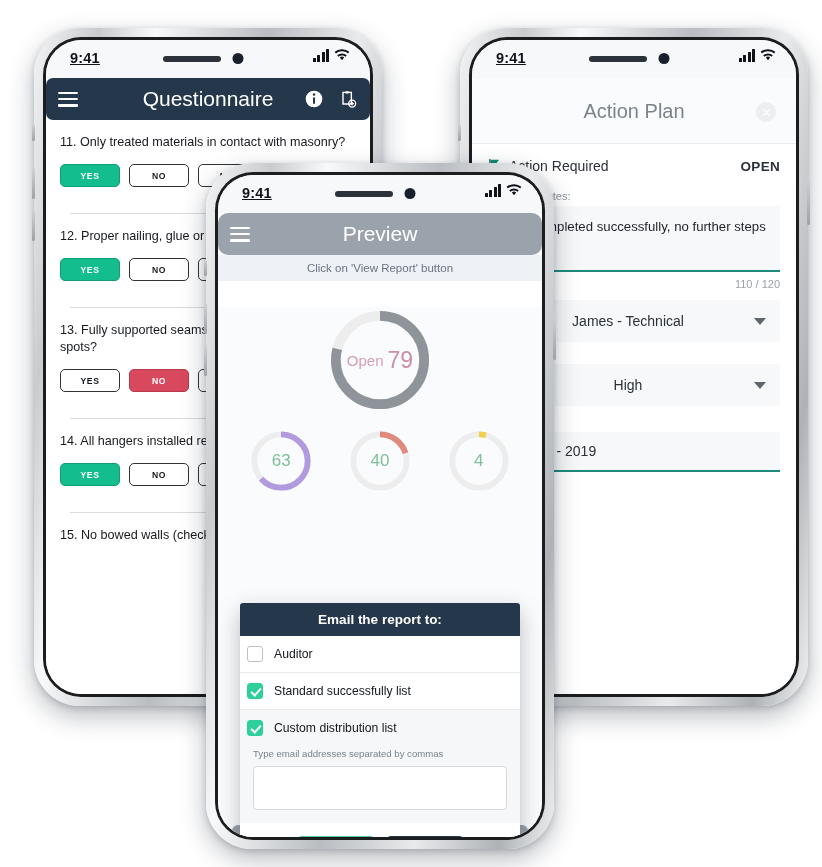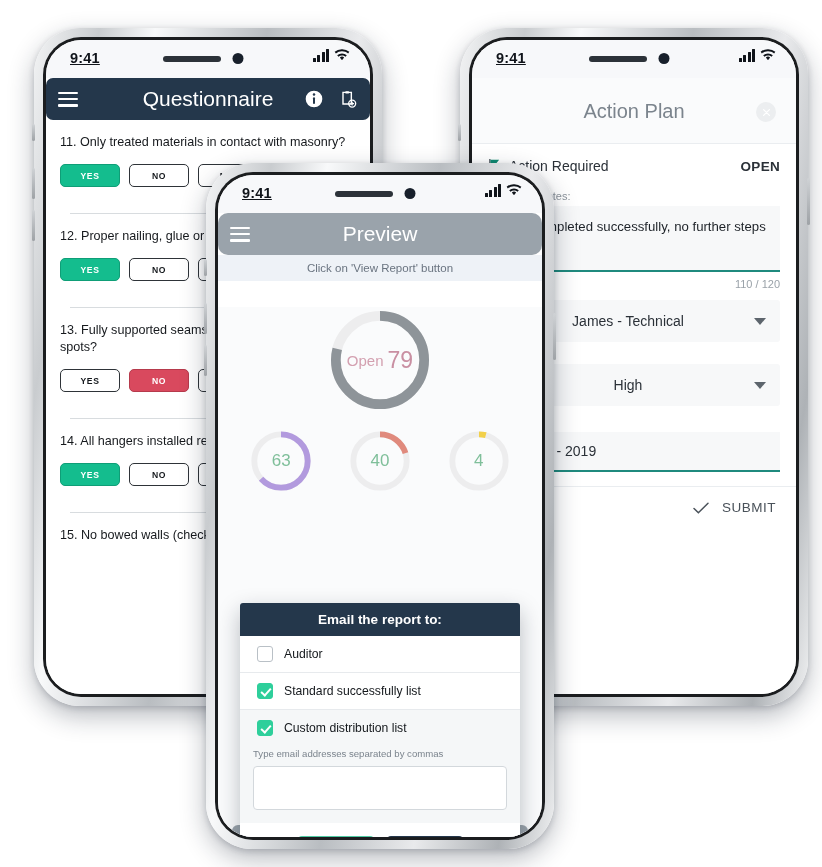--- a/index.html
+++ b/index.html
@@ -74,21 +74,21 @@
   .donut-sm-label{position:absolute;inset:0;display:flex;align-items:center;justify-content:center;
        font-size:17px;color:#7fbf9a;}
 
   .pv-actions{position:absolute;left:0;right:0;bottom:100px;display:flex;justify-content:space-between;padding:0 14px;}
   .pv-pill{width:34px;height:44px;border-radius:6px;background:#9aa3ab;}
 
   
   .dialog{position:absolute;left:22px;right:22px;top:296px;border-radius:3px;overflow:hidden;
      background:#ffffff;box-shadow:0 8px 22px rgba(15,25,40,.28);}
   .dlg-head{background:#24374b;color:#ffffff;text-align:center;font-size:13.5px;font-weight:bold;padding:9px 0;}
-  .dlg-row{display:flex;align-items:center;gap:11px;padding:10px 17px;border-bottom:1px solid #e7eaed;background:#ffffff;}
+  .dlg-row{display:flex;align-items:center;gap:11px;padding:10px 7px;border-bottom:1px solid #e7eaed;background:#ffffff;}
   .dlg-row.alt{background:#f5f7f8;border-bottom:none;}
   .cbx{width:16px;height:16px;border-radius:3px;border:1.4px solid #b9c0c6;background:#ffffff;flex:0 0 auto;position:relative;box-sizing:border-box;}
   .cbx.on{background:#2ecf9b;border-color:#2ecf9b;}
   .cbx.on:after{content:"";position:absolute;left:4.6px;top:1.6px;width:4px;height:8px;
        border:solid #ffffff;border-width:0 2px 2px 0;transform:rotate(42deg);}
   .dlg-lbl{font-size:12.2px;color:#14181c;}
   .dlg-hint{font-size:9.6px;color:#7b848d;padding:2px 13px 7px 13px;background:#f5f7f8;}
   .dlg-ta-wrap{background:#f5f7f8;padding:0 13px 13px 13px;}
   .dlg-ta{width:100%;height:44px;border:1px solid #d3d8dc;border-radius:4px;background:#ffffff;box-sizing:border-box;}
   .dlg-btns{display:flex;gap:13px;justify-content:center;padding:13px 0 16px 0;background:#ffffff;}
@@ -292,29 +292,20 @@
           <div class="sel" style="margin-top:0;">
             <div class="sel-val">High</div>
             <div class="caret"></div>
           </div>
 
           <div class="fld-lbl">Due Date</div>
           <div class="date-fld">
             <div class="date-val">16 - Jan - 2019</div>
           </div>
 
-          <div class="ap-footer">
-            <div class="ap-cancel">CANCEL</div>
-            <div class="ap-submit-wrap">
-              <svg class="check" viewBox="0 0 20 16">
-                <path d="M2 8.5l5 5 11-11" stroke="#4a525a" stroke-width="1.7" fill="none" stroke-linecap="round"></path>
-              </svg>
-              <div class="ap-submit">SUBMIT</div>
-            </div>
-          </div>
         </div>
 
       </div>
     </div>
   </div>
 
   <div class="phone" style="left:206px;top:163px;width:330px;height:668px;">
     <div class="btn-side btn-left-1"></div>
     <div class="btn-side btn-left-2"></div>
     <div class="btn-side btn-left-3"></div>

